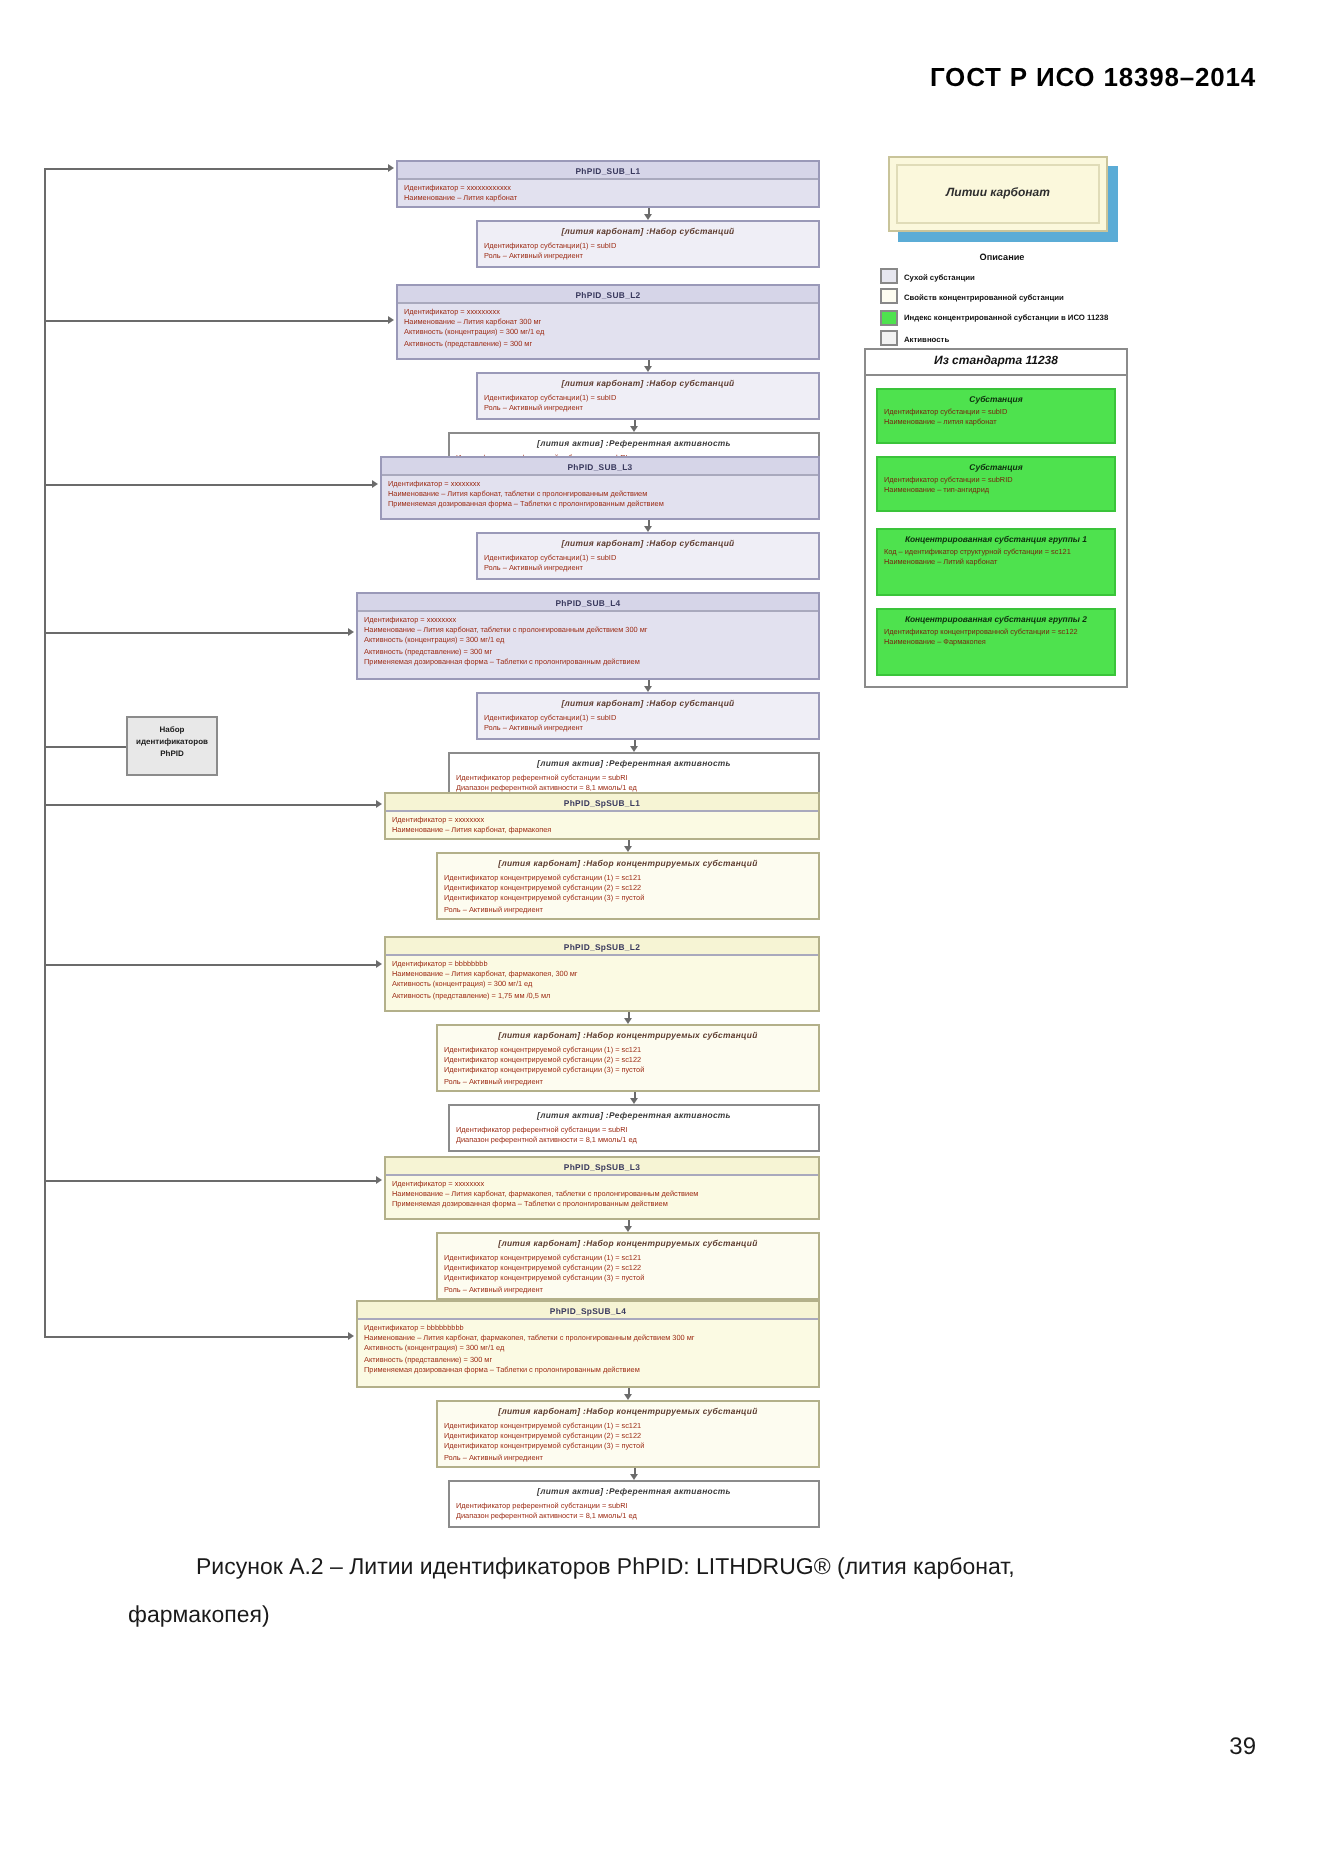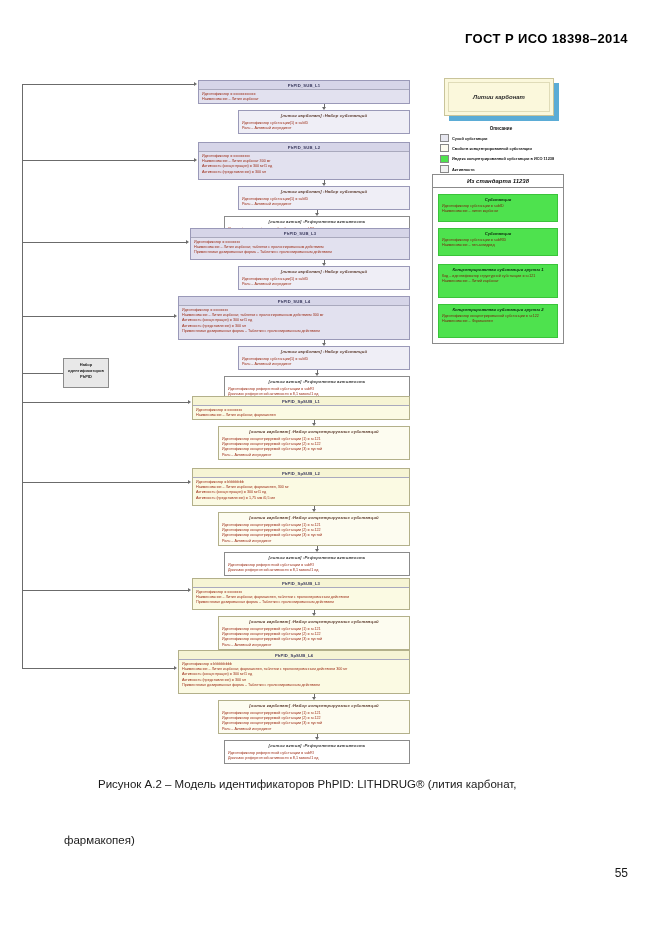--- a/index.html
+++ b/index.html
@@ -209,21 +209,21 @@
   #caption {
     position: absolute;
     left: 64px;
     top: 772px;
     width: 570px;
     font-size: 11.5px;
     line-height: 2.1;
     color: #1a1a1a;
   }
   #caption .l1 { display: block; text-indent: 34px; text-align: justify; }
-  #caption .l2 { display: block; margin-top: 32px; }
+  #caption .l2 { display: block; }
 
   #page-number {
     position: absolute;
     right: 33px;
     top: 866px;
     font-size: 12px;
     color: #1a1a1a;
   }
 </style>
 </head>
@@ -481,17 +481,17 @@
       <span class="ln">Наименование – Литий карбонат</span>
     </div>
     <div class="grn" style="left: 438px; top: 234px; width: 120px; height: 34px;">
       <span class="g-ttl">Концентрированная субстанция группы 2</span>
       <span class="ln">Идентификатор концентрированной субстанции = sc122</span>
       <span class="ln">Наименование – Фармакопея</span>
     </div>
   </div>
 
 <div id="caption">
-  <span class="l1">Рисунок А.2 – Модель идентификаторов PhPID: LITHDRUG® (лития карбонат,</span>
+  <span class="l1">Рисунок А.2 – Литии идентификаторов PhPID: LITHDRUG® (лития карбонат,</span>
   <span class="l2">фармакопея)</span>
 </div>
 
-<div id="page-number">55</div>
+<div id="page-number">39</div>
 
 </body></html>

